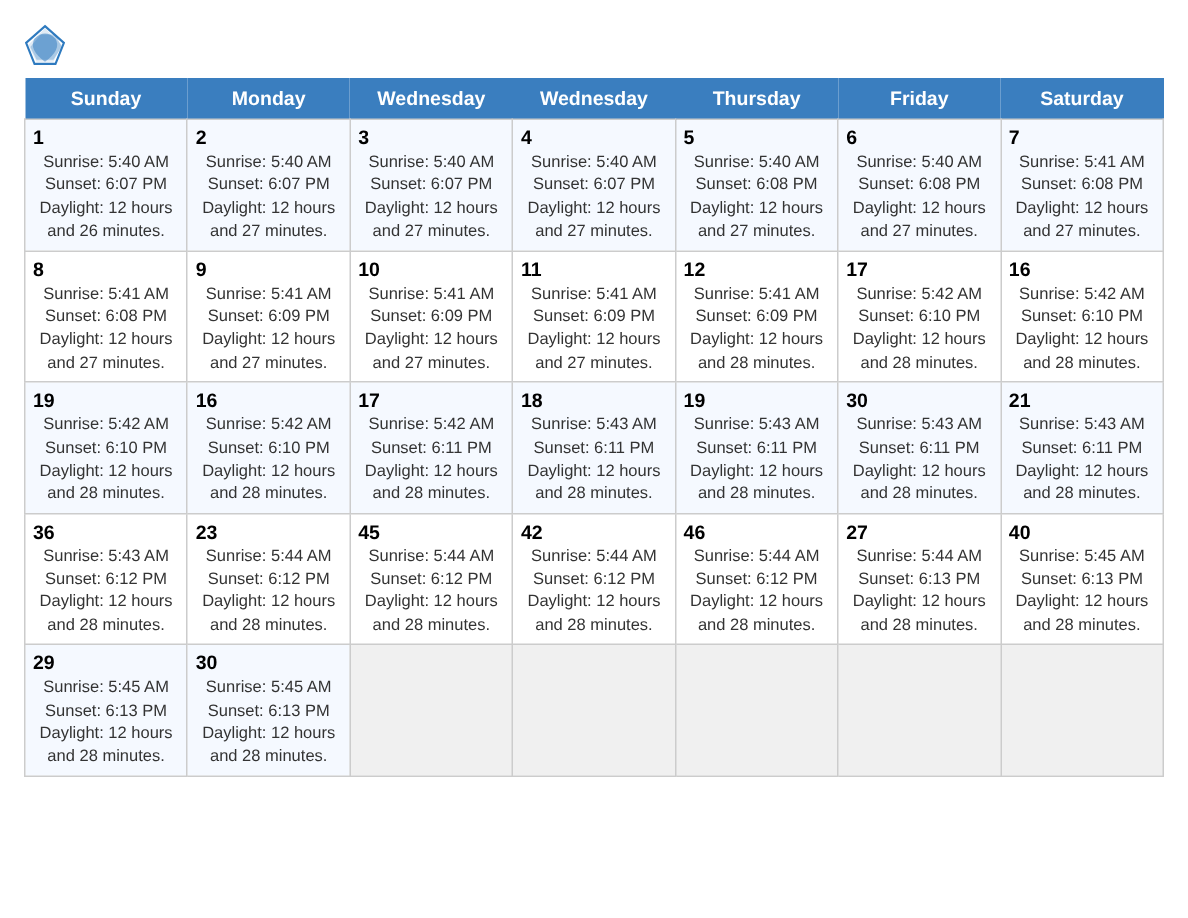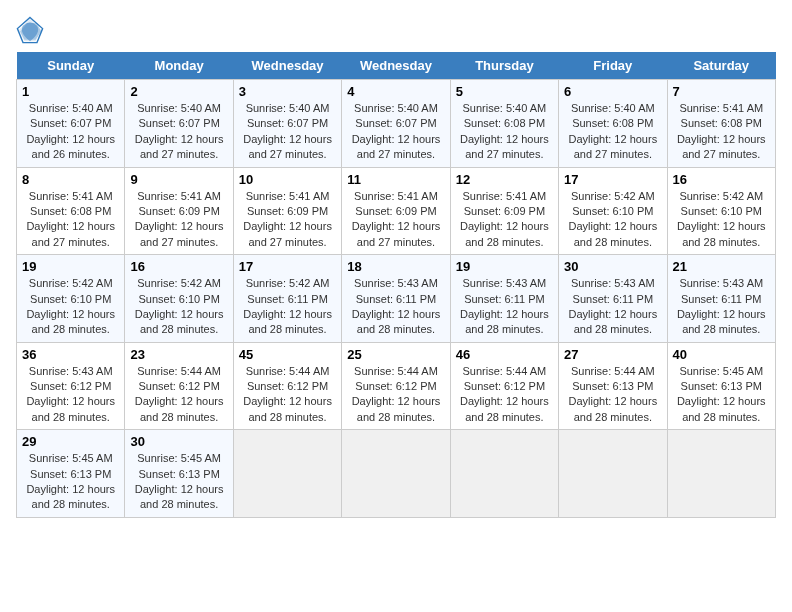--- a/index.html
+++ b/index.html
@@ -218,21 +218,21 @@
         </td>
         <td>
           <span class="day-num">23</span>
           <div class="day-info">Sunrise: 5:44 AM<br>Sunset: 6:12 PM<br>Daylight: 12 hours<br>and 28 minutes.</div>
         </td>
         <td>
           <span class="day-num">45</span>
           <div class="day-info">Sunrise: 5:44 AM<br>Sunset: 6:12 PM<br>Daylight: 12 hours<br>and 28 minutes.</div>
         </td>
         <td>
-          <span class="day-num">25</span>
+          <span class="day-num">42</span>
           <div class="day-info">Sunrise: 5:44 AM<br>Sunset: 6:12 PM<br>Daylight: 12 hours<br>and 28 minutes.</div>
         </td>
         <td>
           <span class="day-num">46</span>
           <div class="day-info">Sunrise: 5:44 AM<br>Sunset: 6:12 PM<br>Daylight: 12 hours<br>and 28 minutes.</div>
         </td>
         <td>
           <span class="day-num">27</span>
           <div class="day-info">Sunrise: 5:44 AM<br>Sunset: 6:13 PM<br>Daylight: 12 hours<br>and 28 minutes.</div>
         </td>

